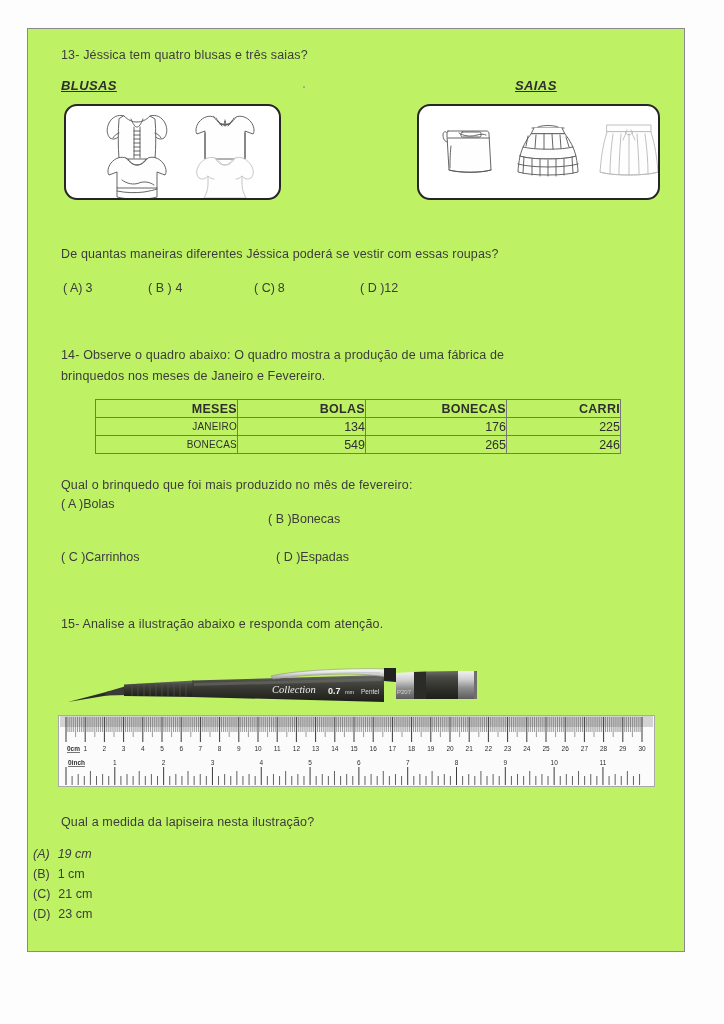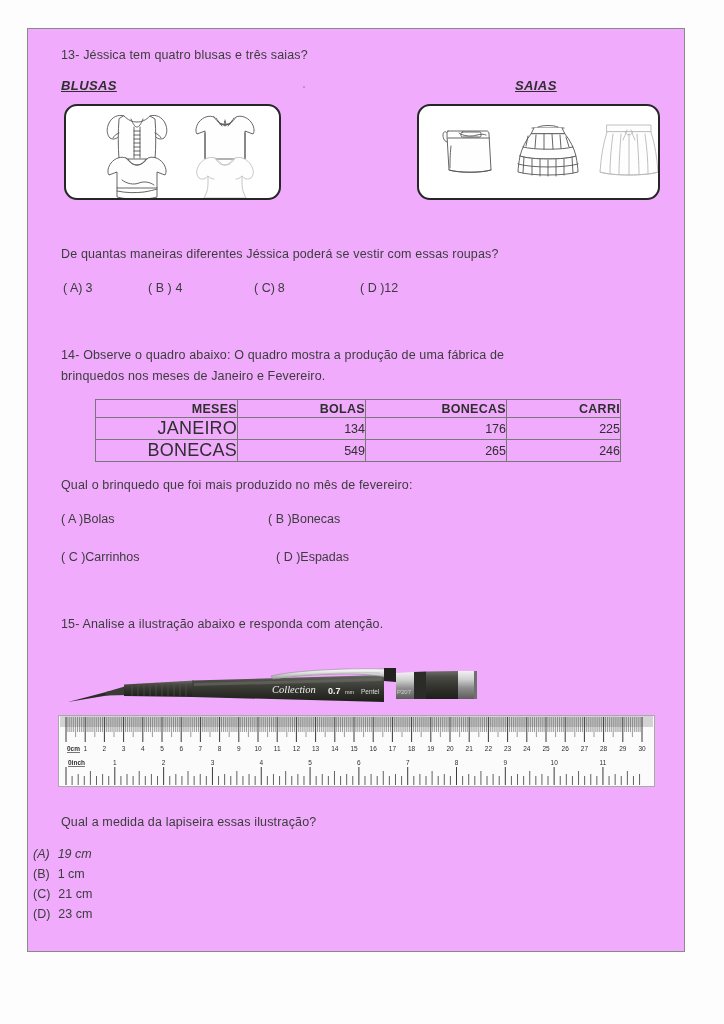--- a/index.html
+++ b/index.html
@@ -22,21 +22,21 @@
     background: #fdfdfd;
   }
   .page-border {
     position: absolute;
     left: 27px;
     top: 28px;
     width: 658px;
     height: 924px;
     border: 1px solid #8a8a8a;
     box-sizing: border-box;
-    background: #f0abfc;
+    background: #bef264;
   }
   .content {
     position: absolute;
     left: 0; top: 0;
     width: 658px; height: 924px;
   }
 
   
   .q-text {
     position: absolute;
@@ -92,21 +92,21 @@
     height: 17px;
     padding: 0;
     font-weight: normal;
   }
   .data-table th {
     font-weight: bold;
     font-size: 12.5px;
     letter-spacing: 0.3px;
   }
   .data-table td.month {
-    font-size: 18px;
+    font-size: 10px;
     letter-spacing: 0.2px;
   }
 
   
   .ruler-wrap {
     position: absolute;
   }
   .pencil-wrap {
     position: absolute;
   }
@@ -240,21 +240,21 @@
             <td class="month">BONECAS</td>
             <td>549</td>
             <td>265</td>
             <td>246</td>
           </tr>
         </tbody>
       </table>
 
       <div class="q-text" style="left:33px; top:447px; width:560px;">Qual o brinquedo que foi mais produzido no mês de fevereiro:</div>
 
-      <div class="opt" style="left:33px; top:483px;"><span>( A )</span><span>Bolas</span></div>
+      <div class="opt" style="left:33px; top:468px;"><span>( A )</span><span>Bolas</span></div>
       <div class="opt" style="left:240px; top:483px;"><span>( B )</span><span>Bonecas</span></div>
       <div class="opt" style="left:33px; top:521px;"><span>( C )</span><span>Carrinhos</span></div>
       <div class="opt" style="left:248px; top:521px;"><span>( D )</span><span>Espadas</span></div>
 
       <div class="q-text" style="left:33px; top:578px; width:560px;margin-top:8px;">15- Analise a ilustração abaixo e responda com atenção.</div>
 
       <div class="pencil-wrap" style="left:38px; top:625px;">
         <svg width="412" height="62" viewBox="0 0 412 62">
           <defs>
             <linearGradient id="barrelGrad" x1="0" y1="0" x2="0" y2="1">
@@ -780,21 +780,21 @@
               <line x1="551.05" x2="551.05" y1="61" y2="70" stroke-width="0.8"></line>
               <line x1="557.15" x2="557.15" y1="59" y2="70" stroke-width="0.8"></line>
               <line x1="563.25" x2="563.25" y1="61" y2="70" stroke-width="0.8"></line>
               <line x1="569.36" x2="569.36" y1="56" y2="70" stroke-width="0.8"></line>
               <line x1="575.46" x2="575.46" y1="61" y2="70" stroke-width="0.8"></line>
               <line x1="581.56" x2="581.56" y1="59" y2="70" stroke-width="0.8"></line>
             </g>
         </svg>
       </div>
 
-      <div class="q-text" style="left:33px; top:784px; width:560px;">Qual a medida da lapiseira essas ilustração?</div>
+      <div class="q-text" style="left:33px; top:784px; width:560px;">Qual a medida da lapiseira nesta ilustração?</div>
 
       <div class="opt" style="left:5px; top:818px;font-style:italic;"><span>(A)</span><span style="display:inline-block;width:8px"></span><span>19 cm</span></div>
       <div class="opt" style="left:5px; top:838px;"><span>(B)</span><span style="display:inline-block;width:8px"></span><span>1 cm</span></div>
       <div class="opt" style="left:5px; top:858px;"><span>(C)</span><span style="display:inline-block;width:8px"></span><span>21 cm</span></div>
       <div class="opt" style="left:5px; top:878px;"><span>(D)</span><span style="display:inline-block;width:8px"></span><span>23 cm</span></div>
 
     </div>
   </div>
 </div>
 

